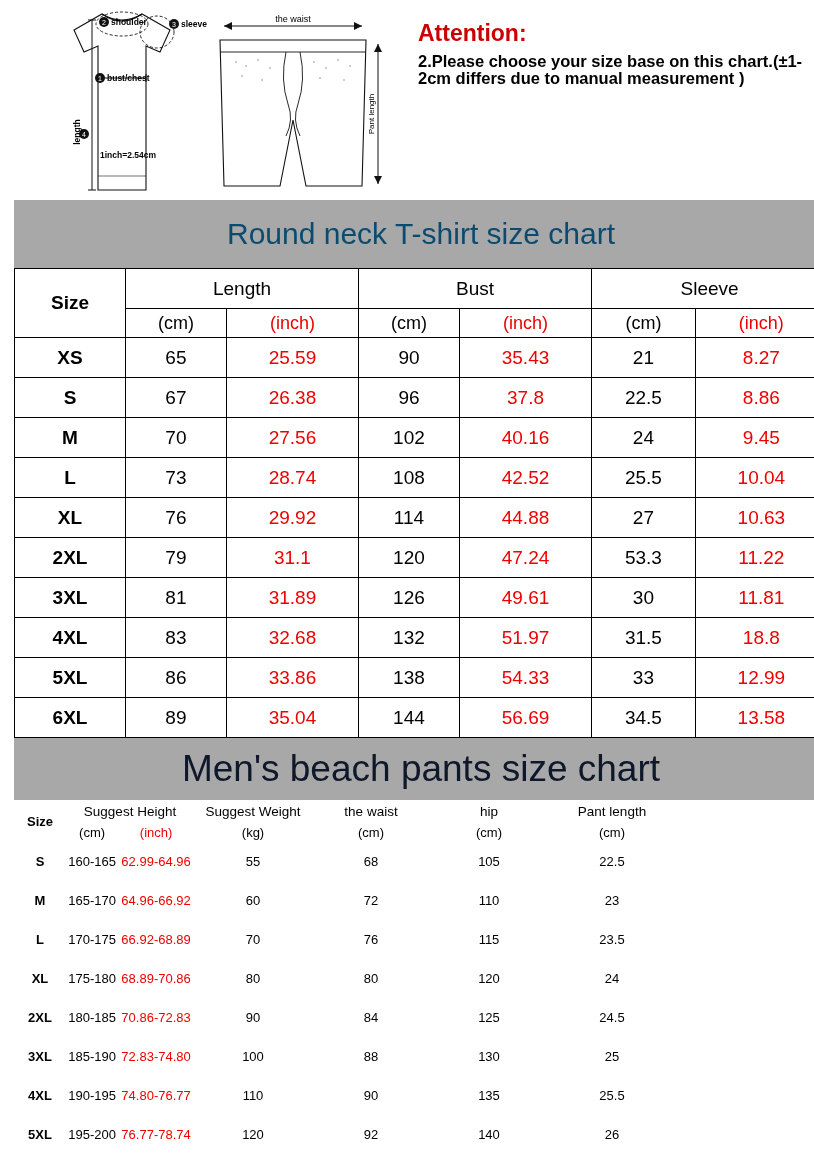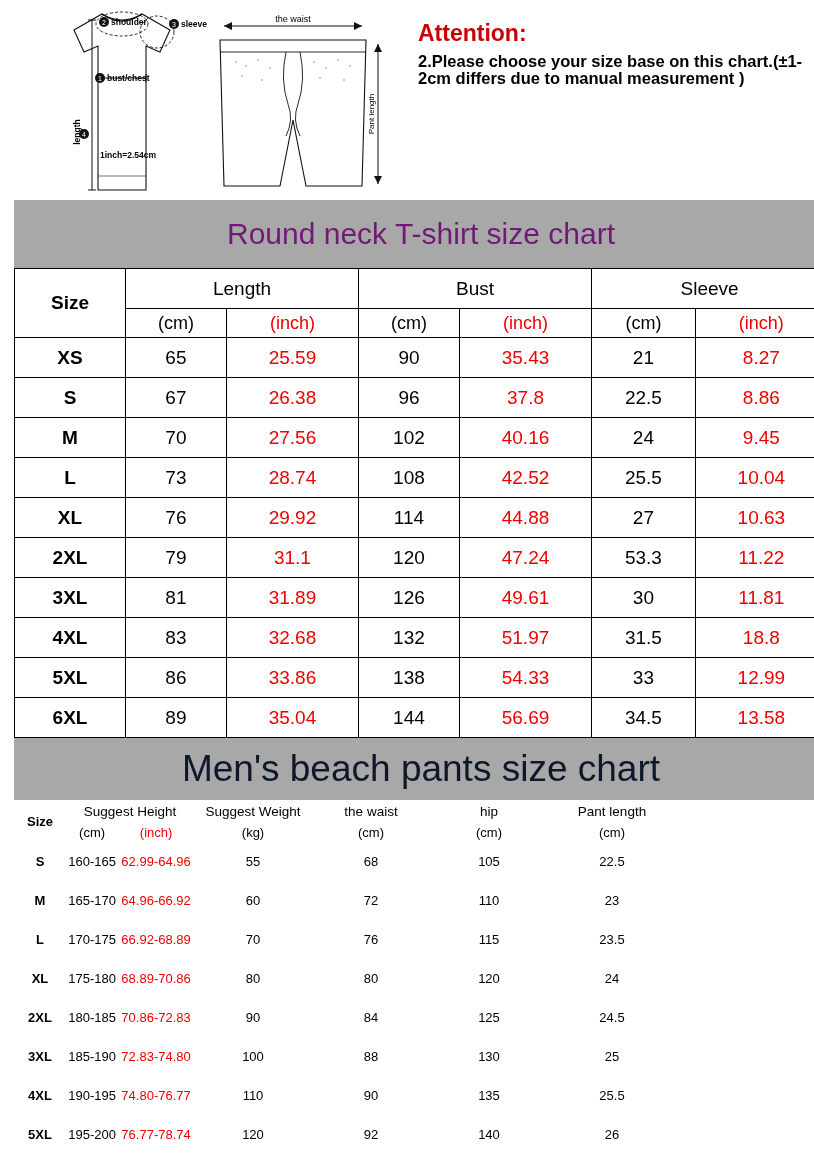--- a/index.html
+++ b/index.html
@@ -23,21 +23,21 @@
   }
   .attention-line{
     font-size:16.5px;font-weight:bold;line-height:17px;color:#000000;margin-bottom:3px;
   }
 
   
   .band{
     width:814px;background:#a8a8a8;display:flex;align-items:center;justify-content:center;
   }
   .band-shirt{height:68px;}
-  .band-shirt .band-title{font-size:30px;color:#701a75;font-weight:normal;}
+  .band-shirt .band-title{font-size:30px;color:#0c4a6e;font-weight:normal;}
   .band-pants{height:62px;}
   .band-pants .band-title{font-size:37px;color:#0f172a;font-weight:normal;}
 
   table{border-collapse:collapse;width:814px;}
   .shirt-table td,.shirt-table th{
     border:1px solid #000;text-align:center;font-size:19px;height:39px;padding:0;
   }
   .shirt-table .size-col{width:110px;font-weight:bold;font-size:19px;}
   .shirt-table .grp{font-size:19px;font-weight:normal;}
   .shirt-table .unit{font-size:18px;height:28px;}

